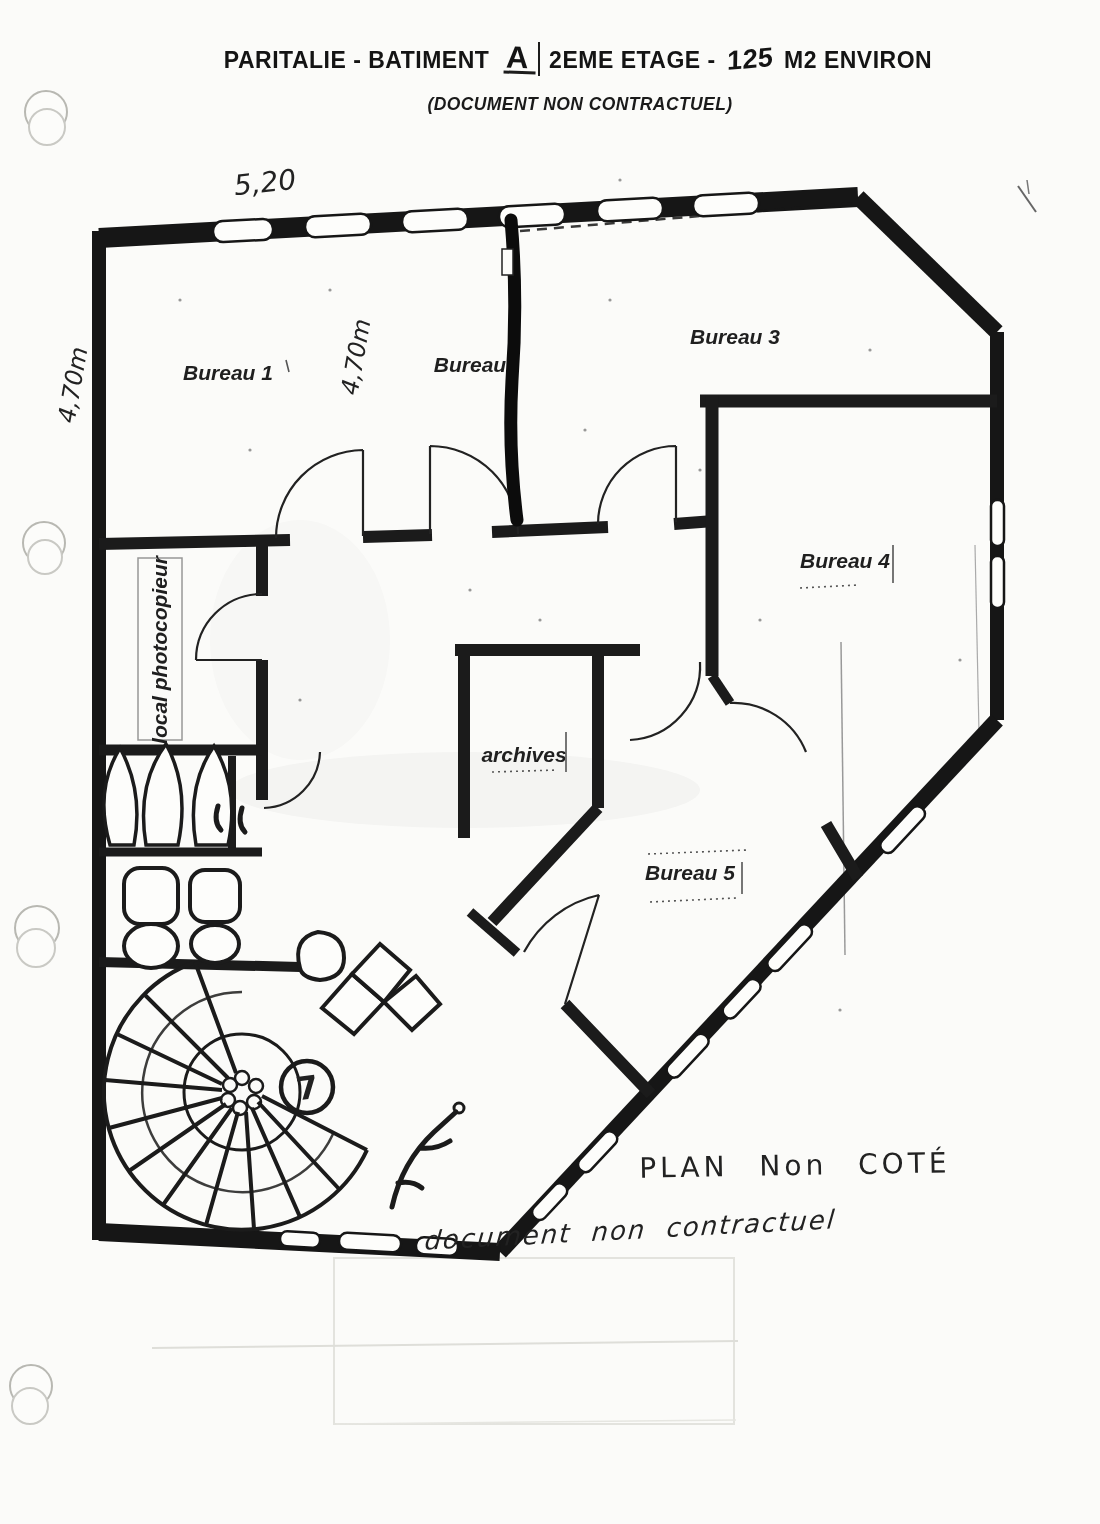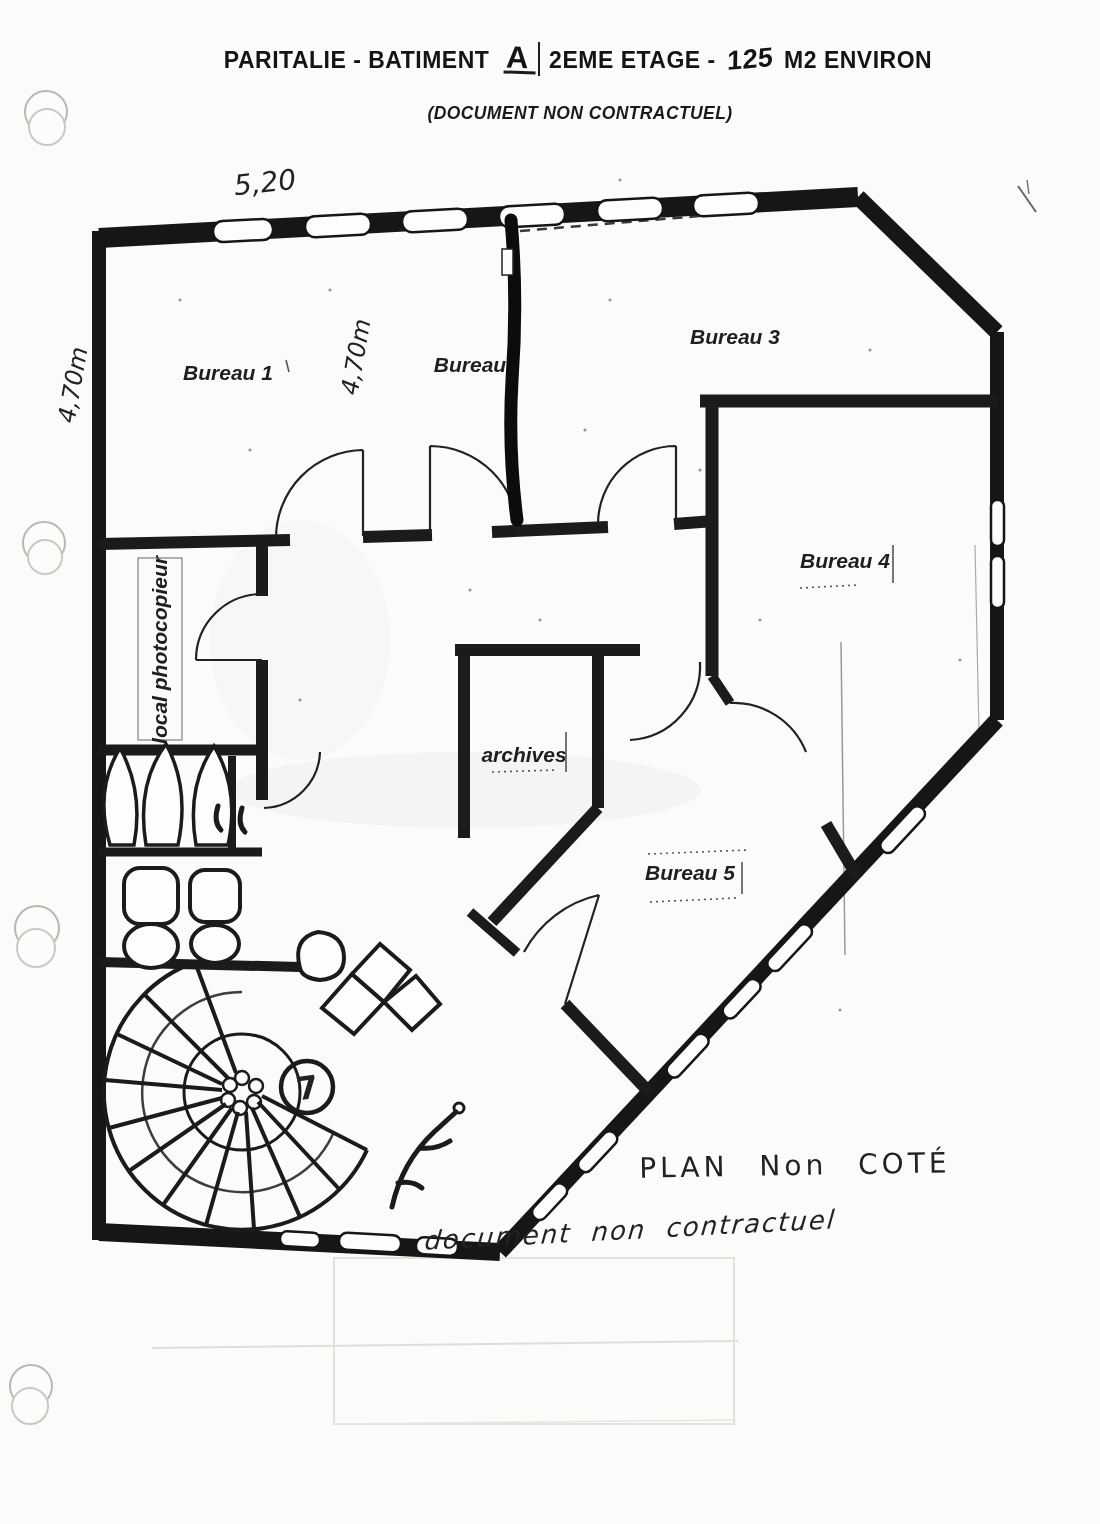--- a/index.html
+++ b/index.html
@@ -22,21 +22,21 @@
   }
   .vbar{display:inline-block;width:0;height:34px;border-left:2.5px solid #1c1c1c;
     vertical-align:-8px;margin-right:9px;}
   .hand-125{
     display:inline-block;font-size:27px;font-weight:700;
     transform:rotate(-5deg) skewX(-6deg);margin:0 4px;
   }
   .subtitle{
     position:absolute;top:94px;left:0;width:100%;text-align:center;
     padding-left:60px;box-sizing:border-box;
-    font-weight:bold;font-style:italic;font-size:17.5px;letter-spacing:.4px;color:#1a1a1a;margin-top:9px;
+    font-weight:bold;font-style:italic;font-size:17.5px;letter-spacing:.4px;color:#1a1a1a;
   }
   svg{position:absolute;left:0;top:0;}
   .room-label{
     font-family:"Liberation Sans",sans-serif;font-style:italic;font-weight:600;
     font-size:21px;fill:#1f1f1f;
   }
   .hand{
     font-family:"DejaVu Sans",sans-serif;fill:#222;
   }
 </style>

